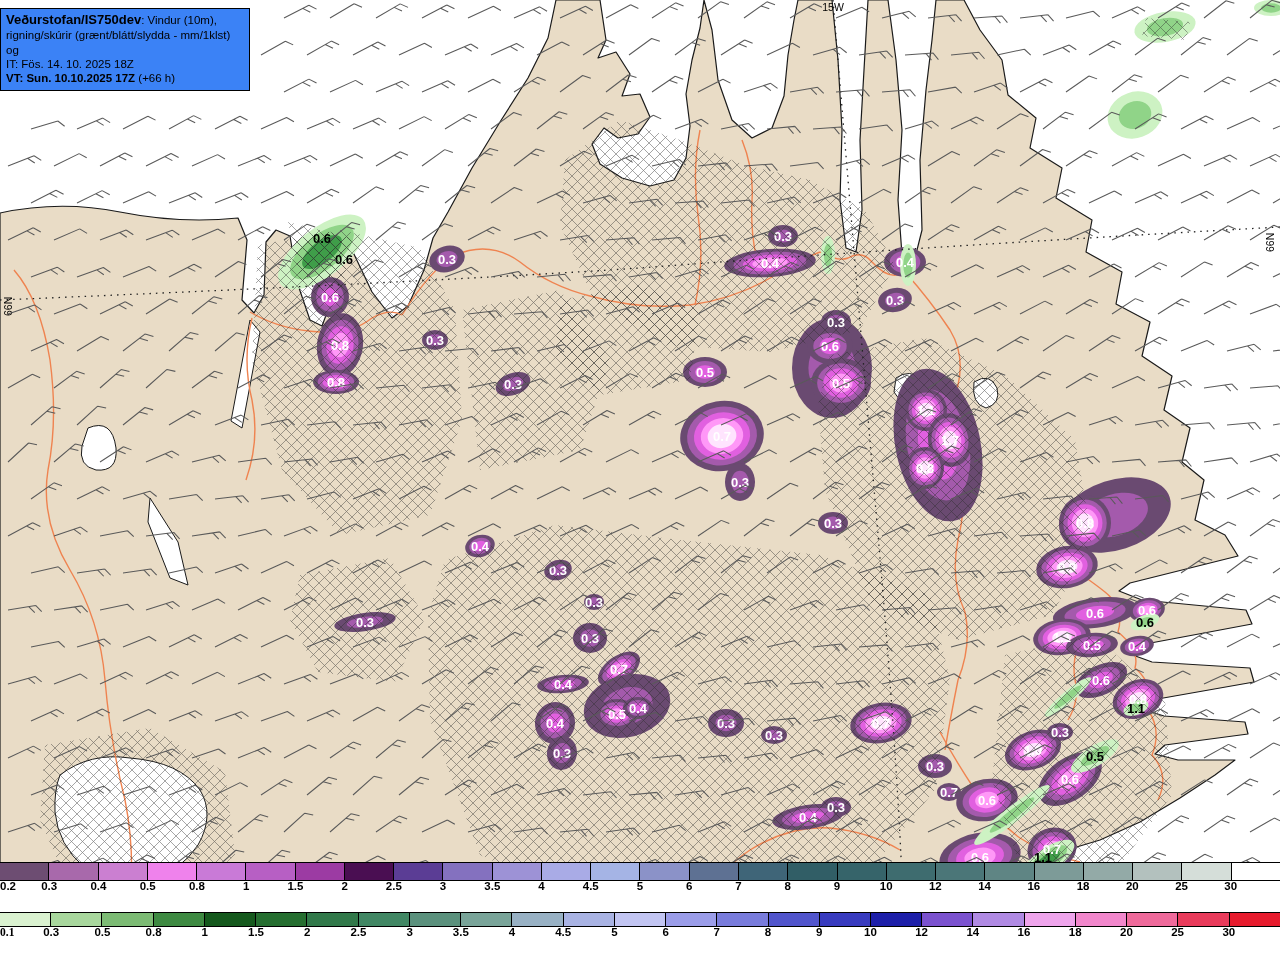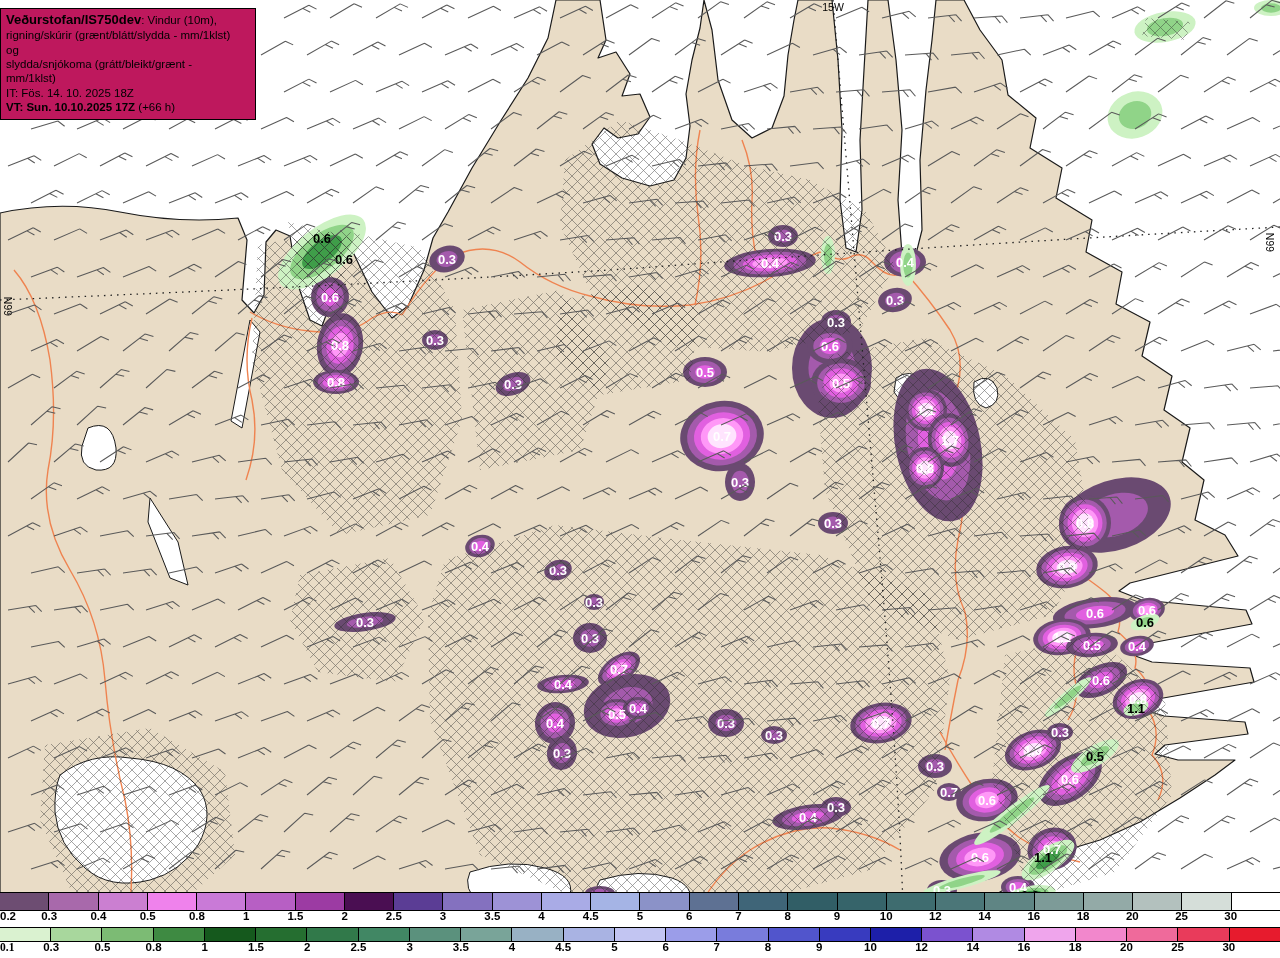--- a/index.html
+++ b/index.html
@@ -1,28 +1,28 @@
 <!DOCTYPE html>
 <html><head>
 <meta charset="utf-8">
 <style>
   html,body{margin:0;padding:0;}
   .page{position:relative;width:1280px;height:958px;overflow:hidden;background:#fff;
         font-family:"Liberation Sans",sans-serif;}
   #mapsvg{position:absolute;left:0;top:0;}
-  .legend{position:absolute;left:0;top:8px;width:238px;background:#be185d;border:1px solid #000;
-          padding:3px 11px 4px 5px;font-size:11.5px;line-height:1.25;color:#000;z-index:5;}
+  .legend{position:absolute;left:0;top:8px;width:238px;background:#3b82f6;border:1px solid #000;
+          padding:3px 5px 4px 5px;font-size:11.5px;line-height:1.25;color:#000;z-index:5;}
   .legend b{font-size:13px;}
   .legend .vt b{font-size:11.5px;}
   .bars{position:absolute;left:0;bottom:0;width:1280px;z-index:6;background:#fff;}
   .bar-strip{display:flex;height:17px;border-top:1px solid #000;border-bottom:1px solid #000;}
   .bar-strip.thin{height:13px;}
   .bar-strip span{flex:1;border-right:1px solid #000;}
   .bar-strip span:last-child{border-right:none;}
-  .bar-labels{position:relative;height:16px;font-size:11.5px;font-weight:600;color:#000;}
+  .bar-labels{position:relative;height:31px;font-size:11.5px;font-weight:600;color:#000;}
   .bar-labels i{position:absolute;top:-1px;font-style:normal;transform:translateX(-50%);white-space:nowrap;}
   .bar-labels i.first{transform:none;}
 </style>
 </head>
 <body>
 
 <div class="page">
 
   <svg id="mapsvg" width="1280" height="958">
       <defs>
@@ -1163,21 +1163,20 @@
         <path d="M0,0 L28,0 M28,0 L33,7 M21,0 L26,7" transform="translate(1135 869) rotate(-35.775896955331525)"></path>
         <path d="M0,0 L28,0 M28,0 L33,7" transform="translate(1181 869) rotate(-31.670907053256435)"></path>
         <path d="M0,0 L28,0 M28,0 L33,7 M21,0 L26,7" transform="translate(1227 869) rotate(-24.074795579391594)"></path>
         <path d="M0,0 L28,0 M28,0 L33,7 M21,0 L26,7" transform="translate(1273 869) rotate(-15.110979879950952)"></path>
       </g>
     </svg>
 
   <div class="legend">
     <div><b>Veðurstofan/IS750dev</b><span>: Vindur (10m),</span></div>
     <div>rigning/skúrir (grænt/blátt/slydda - mm/1klst) og</div>
-    <div>slydda/snjókoma (grátt/bleikt/grænt - mm/1klst)</div>
     <div>IT: Fös. 14. 10. 2025 18Z</div>
     <div class="vt"><b>VT: Sun. 10.10.2025 17Z</b><span> (+66 h)</span></div>
   </div>
 
   <div class="bars">
     <div class="bar-strip" id="sleet-strip">
         <span style="background: rgb(109, 77, 114);"></span>
         <span style="background: rgb(168, 105, 171);"></span>
         <span style="background: rgb(203, 127, 209);"></span>
         <span style="background: rgb(239, 130, 236);"></span>

